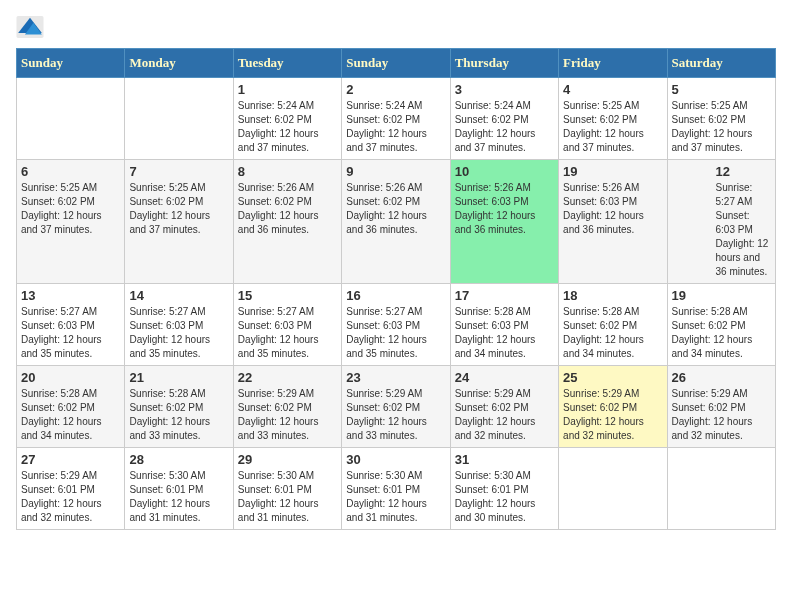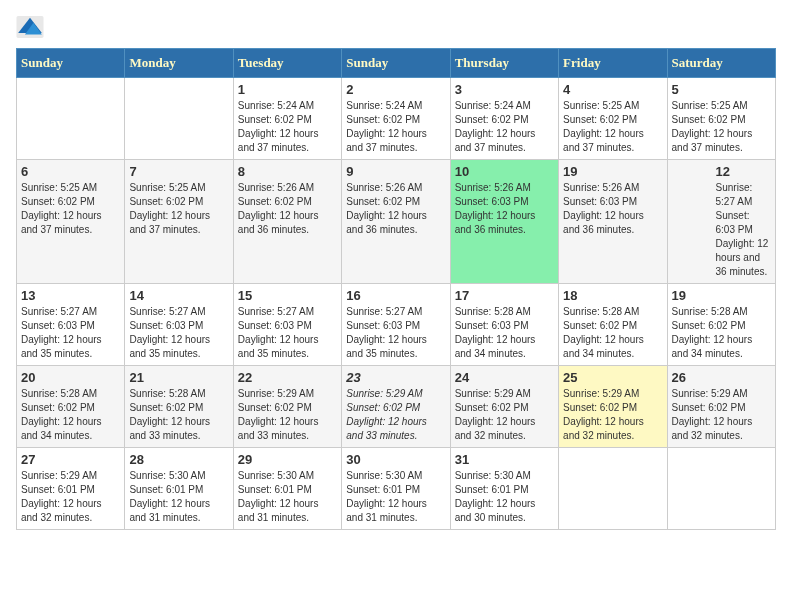--- a/index.html
+++ b/index.html
@@ -145,21 +145,21 @@
         <td><span class="day-num">15</span><span class="day-info">Sunrise: 5:27 AM<br>Sunset: 6:03 PM<br>Daylight: 12 hours and 35 minutes.</span></td>
         <td><span class="day-num">16</span><span class="day-info">Sunrise: 5:27 AM<br>Sunset: 6:03 PM<br>Daylight: 12 hours and 35 minutes.</span></td>
         <td><span class="day-num">17</span><span class="day-info">Sunrise: 5:28 AM<br>Sunset: 6:03 PM<br>Daylight: 12 hours and 34 minutes.</span></td>
         <td><span class="day-num">18</span><span class="day-info">Sunrise: 5:28 AM<br>Sunset: 6:02 PM<br>Daylight: 12 hours and 34 minutes.</span></td>
         <td><span class="day-num">19</span><span class="day-info">Sunrise: 5:28 AM<br>Sunset: 6:02 PM<br>Daylight: 12 hours and 34 minutes.</span></td>
       </tr>
       <tr>
         <td style="background: rgb(245, 245, 245);"><span class="day-num">20</span><span class="day-info">Sunrise: 5:28 AM<br>Sunset: 6:02 PM<br>Daylight: 12 hours and 34 minutes.</span></td>
         <td style="background: rgb(245, 245, 245);"><span class="day-num">21</span><span class="day-info">Sunrise: 5:28 AM<br>Sunset: 6:02 PM<br>Daylight: 12 hours and 33 minutes.</span></td>
         <td style="background: rgb(245, 245, 245);"><span class="day-num">22</span><span class="day-info">Sunrise: 5:29 AM<br>Sunset: 6:02 PM<br>Daylight: 12 hours and 33 minutes.</span></td>
-        <td style="background: rgb(245, 245, 245); font-style: italic;"><span class="day-num">23</span><span class="day-info">Sunrise: 5:29 AM<br>Sunset: 6:02 PM<br>Daylight: 12 hours and 33 minutes.</span></td>
+        <td style="background: rgb(245, 245, 245);"><span class="day-num">23</span><span class="day-info">Sunrise: 5:29 AM<br>Sunset: 6:02 PM<br>Daylight: 12 hours and 33 minutes.</span></td>
         <td style="background: rgb(245, 245, 245);"><span class="day-num">24</span><span class="day-info">Sunrise: 5:29 AM<br>Sunset: 6:02 PM<br>Daylight: 12 hours and 32 minutes.</span></td>
         <td style="background: #fef9c3;"><span class="day-num">25</span><span class="day-info">Sunrise: 5:29 AM<br>Sunset: 6:02 PM<br>Daylight: 12 hours and 32 minutes.</span></td>
         <td style="background: rgb(245, 245, 245);"><span class="day-num">26</span><span class="day-info">Sunrise: 5:29 AM<br>Sunset: 6:02 PM<br>Daylight: 12 hours and 32 minutes.</span></td>
       </tr>
       <tr>
         <td><span class="day-num">27</span><span class="day-info">Sunrise: 5:29 AM<br>Sunset: 6:01 PM<br>Daylight: 12 hours and 32 minutes.</span></td>
         <td><span class="day-num">28</span><span class="day-info">Sunrise: 5:30 AM<br>Sunset: 6:01 PM<br>Daylight: 12 hours and 31 minutes.</span></td>
         <td><span class="day-num">29</span><span class="day-info">Sunrise: 5:30 AM<br>Sunset: 6:01 PM<br>Daylight: 12 hours and 31 minutes.</span></td>
         <td><span class="day-num">30</span><span class="day-info">Sunrise: 5:30 AM<br>Sunset: 6:01 PM<br>Daylight: 12 hours and 31 minutes.</span></td>
         <td><span class="day-num">31</span><span class="day-info">Sunrise: 5:30 AM<br>Sunset: 6:01 PM<br>Daylight: 12 hours and 30 minutes.</span></td>

